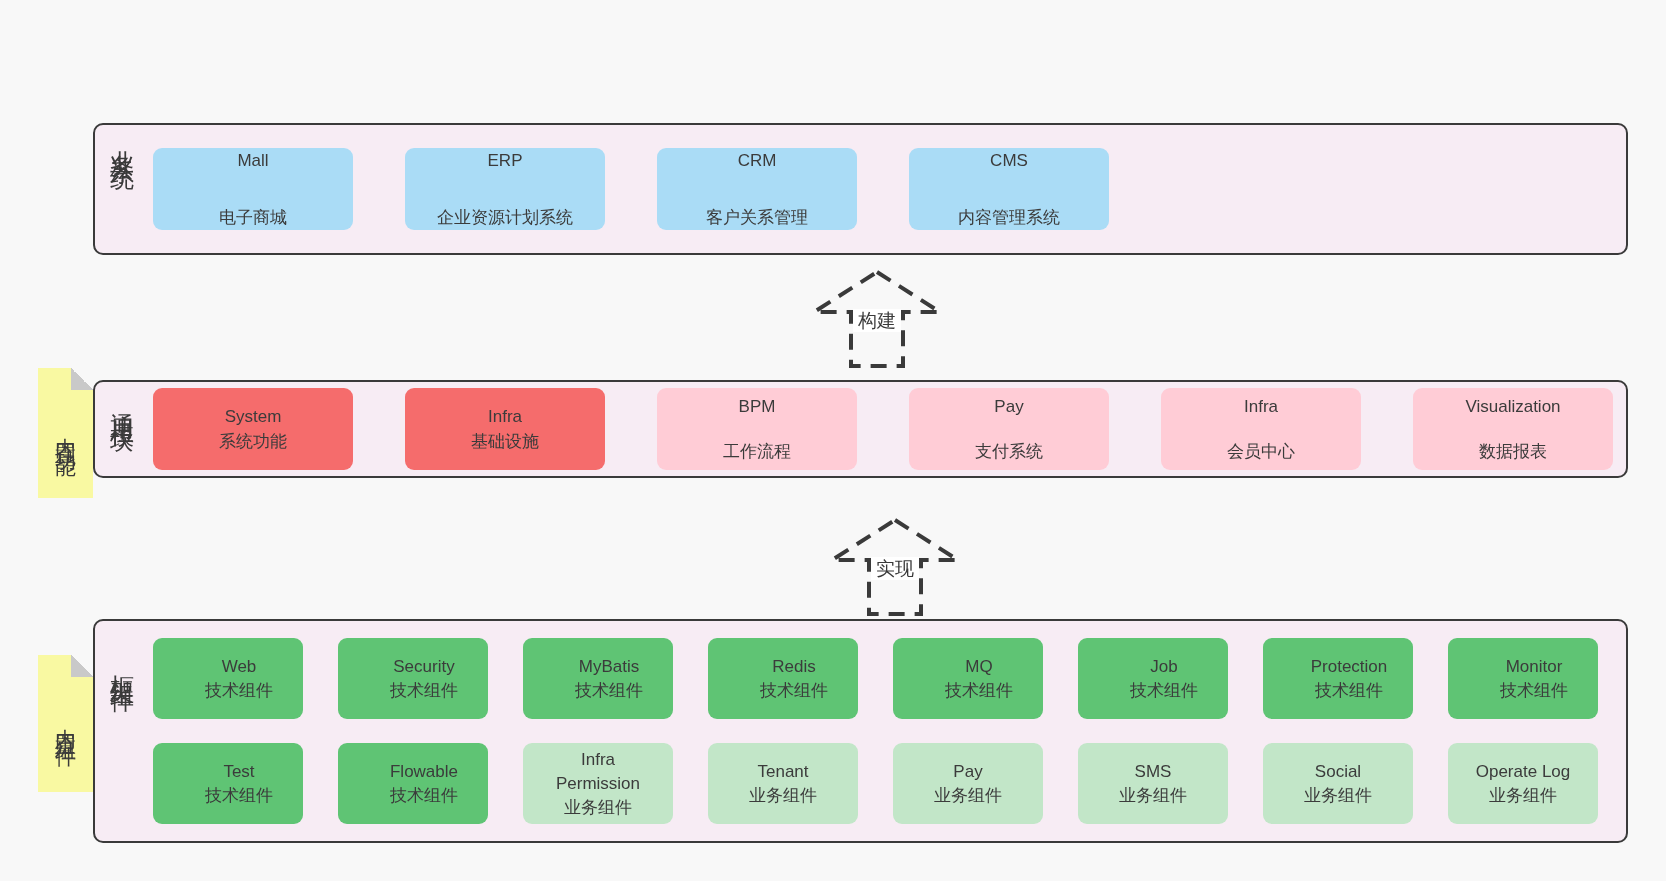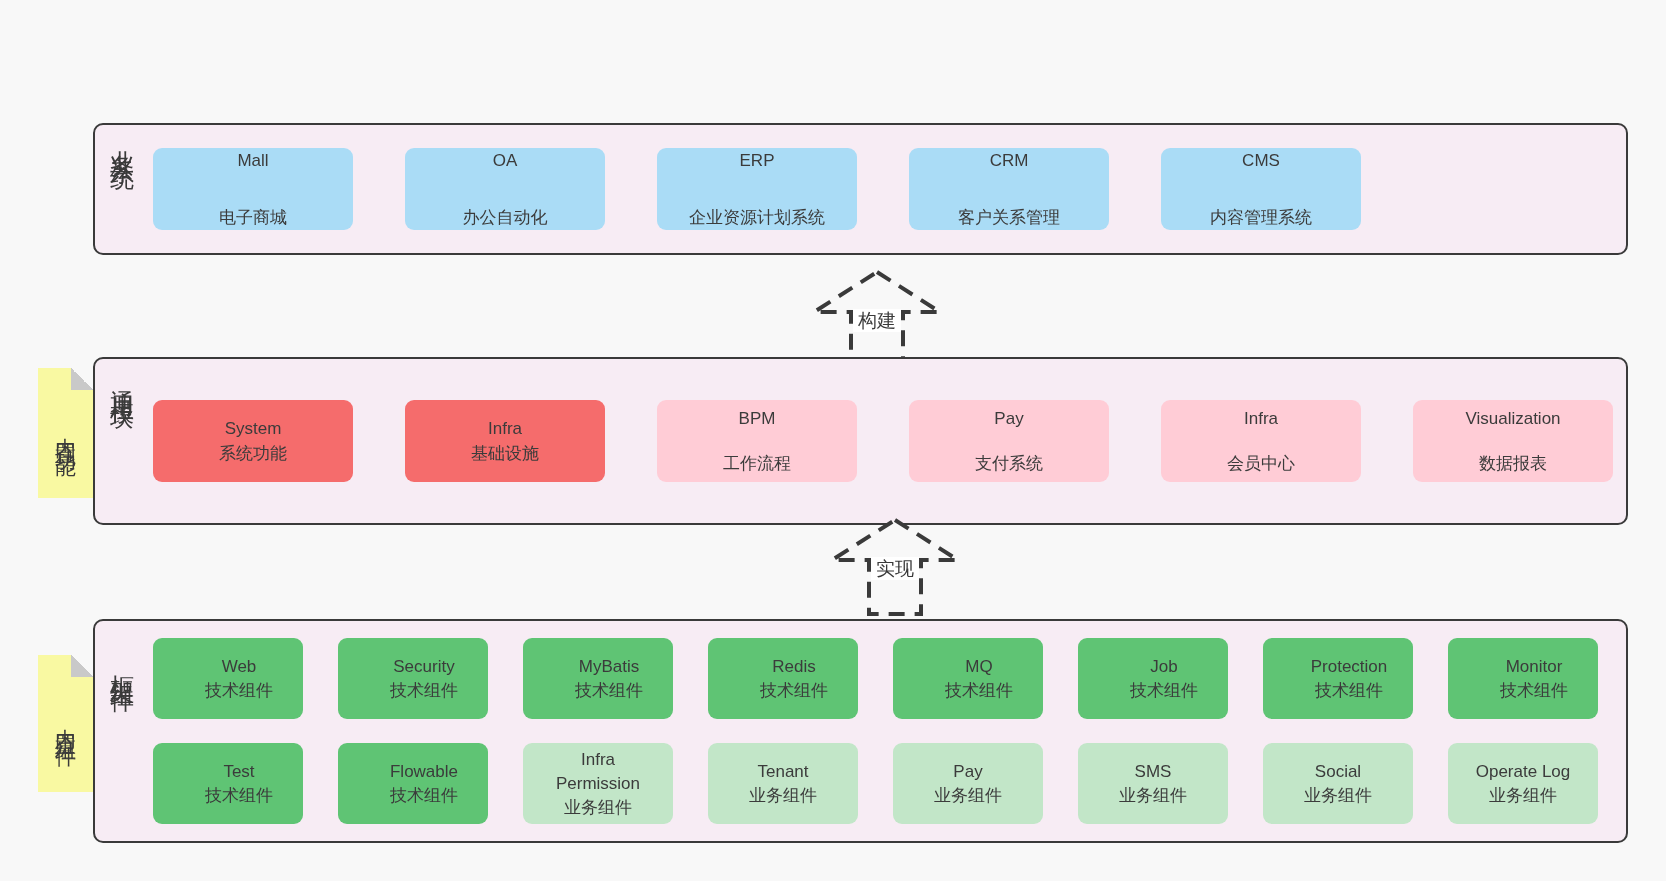--- a/index.html
+++ b/index.html
@@ -8,21 +8,21 @@
     background:#f8f8f8;
     font-family:"Liberation Sans","DejaVu Sans",sans-serif;
     color:#3a3a3a;
   }
   .panel{
     position:absolute;left:93px;width:1535px;box-sizing:border-box;
     background:#f7ecf4;border:2px solid #3a3a3a;border-radius:10px;
     display:flex;align-items:center;padding-left:12px;z-index:1;
   }
   #panel-business{top:123px;height:132px;}
-  #panel-modules{top:357px;height:168px;}
+  #panel-modules{top:380px;height:98px;}
   #panel-framework{top:619px;height:224px;}
   .v-label{
     writing-mode:vertical-lr;text-orientation:upright;
     font-size:24px;letter-spacing:5px;line-height:30px;
     align-self:flex-start;width:30px;flex:0 0 30px;color:#3a3a3a;
   }
   .vl-1{padding-top:6px;}
   .vl-2{padding-top:12px;}
   .vl-3{padding-top:34px;}
   .boxes{display:flex;gap:52px;margin-left:16px;}
@@ -66,24 +66,20 @@
 <body>
 
 <div class="panel" id="panel-business">
   <div class="v-label vl-1">业务系统</div>
   <div class="boxes">
       <div class="box blue">
         <div>Mall</div>
         <div>电子商城</div>
       </div>
       <div class="box blue">
-        <div>OA</div>
-        <div>办公自动化</div>
-      </div>
-      <div class="box blue">
         <div>ERP</div>
         <div>企业资源计划系统</div>
       </div>
       <div class="box blue">
         <div>CRM</div>
         <div>客户关系管理</div>
       </div>
       <div class="box blue">
         <div>CMS</div>
         <div>内容管理系统</div>

